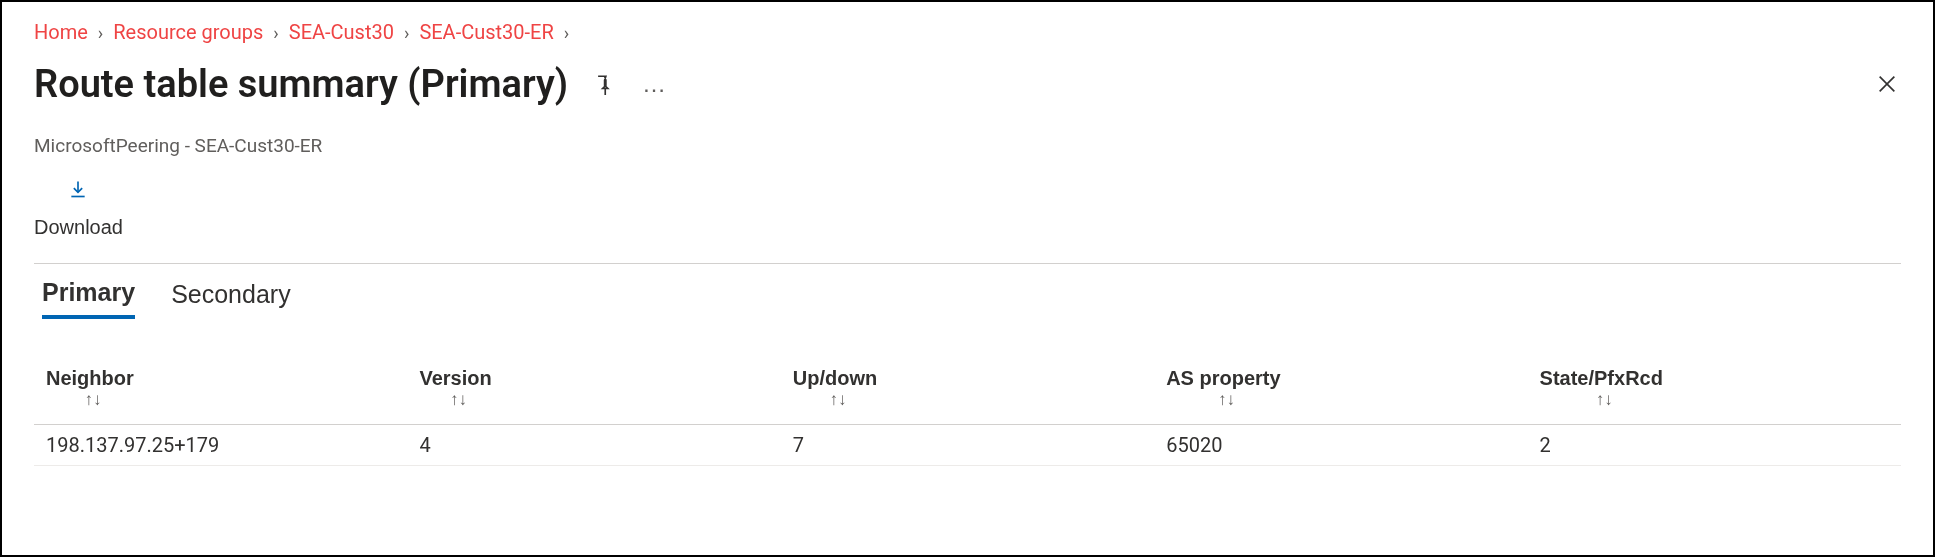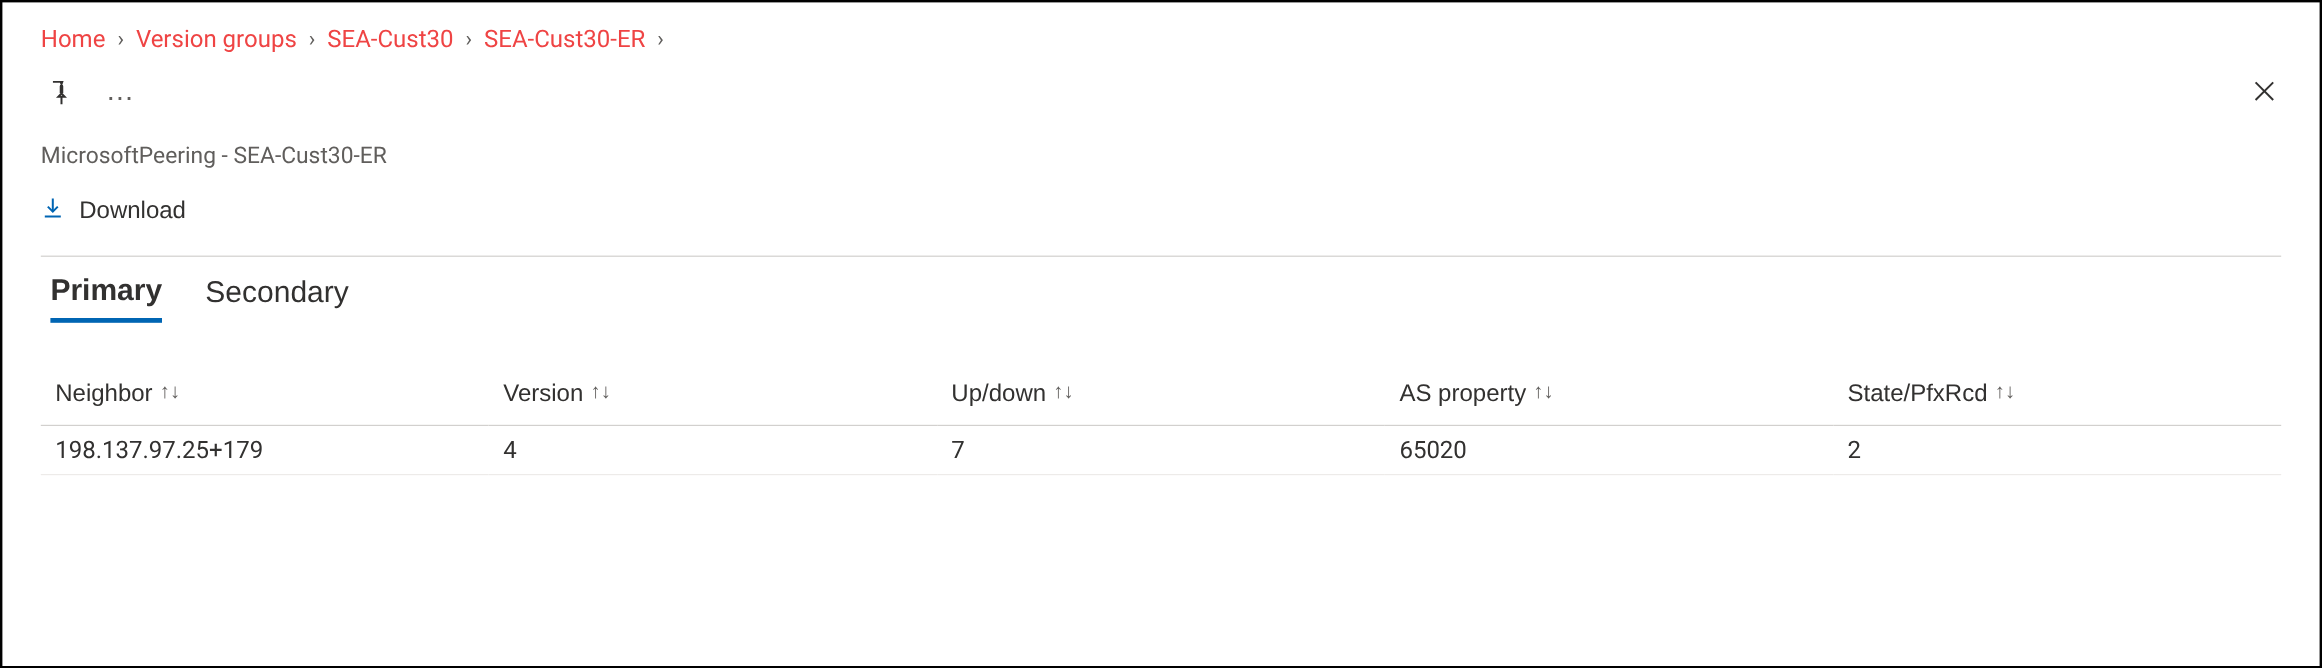--- a/index.html
+++ b/index.html
@@ -63,20 +63,21 @@
   }
   .download-btn {
     background: none;
     border: none;
     cursor: pointer;
     display: flex;
     align-items: center;
     gap: 12px;
     font-size: 20px;
     color: #323130;
+    flex-direction: column;
   }
   .download-btn .icon { color: #0065b3; }
   hr.toolbar-sep {
     border: none;
     border-top: 1px solid #d2d0ce;
     margin-bottom: 0;
   }
   .tabs {
     display: flex;
     gap: 36px;
@@ -113,40 +114,43 @@
   }
   .table tbody td {
     padding: 8px 12px;
     border-bottom: 1px solid #edebe9;
   }
   .col-header-btn {
     background: none;
     border: none;
     cursor: pointer;
     font-size: 20px;
-    font-weight: 400;
-    color: #323130;
-    display: flex;
+    font-weight: 700;
+    color: #323130;
+    display: flex;
+    align-items: center;
+    flex-direction: column;
   }
 </style>
 </head>
 <body>
 
 <nav class="breadcrumb">
   <a>Home</a>
   <span class="chevron">›</span>
-  <a>Version groups</a>
+  <a>Resource groups</a>
   <span class="chevron">›</span>
   <a>SEA-Cust30</a>
   <span class="chevron">›</span>
   <a>SEA-Cust30-ER</a>
   <span class="chevron">›</span>
 </nav>
 
 <div class="header-row">
+  <h1 class="page-title">Route table summary (Primary)</h1>
   <button class="pin-btn" title="Pin">
     <svg width="22" height="22" viewBox="0 0 24 24" fill="none" stroke="#323130" stroke-width="1.8">
       <path d="M15 3l6 6-4 2-4 4v5l-2-2-5 5 5-5-2-2h5l4-4 2-4z" transform="rotate(-45 12 12)"></path>
     </svg>
   </button>
   <button class="more-btn">
     <span>…</span>
   </button>
   <button class="close-btn">
     <svg width="22" height="22" viewBox="0 0 24 24" fill="none" stroke="#323130" stroke-width="1.8">

